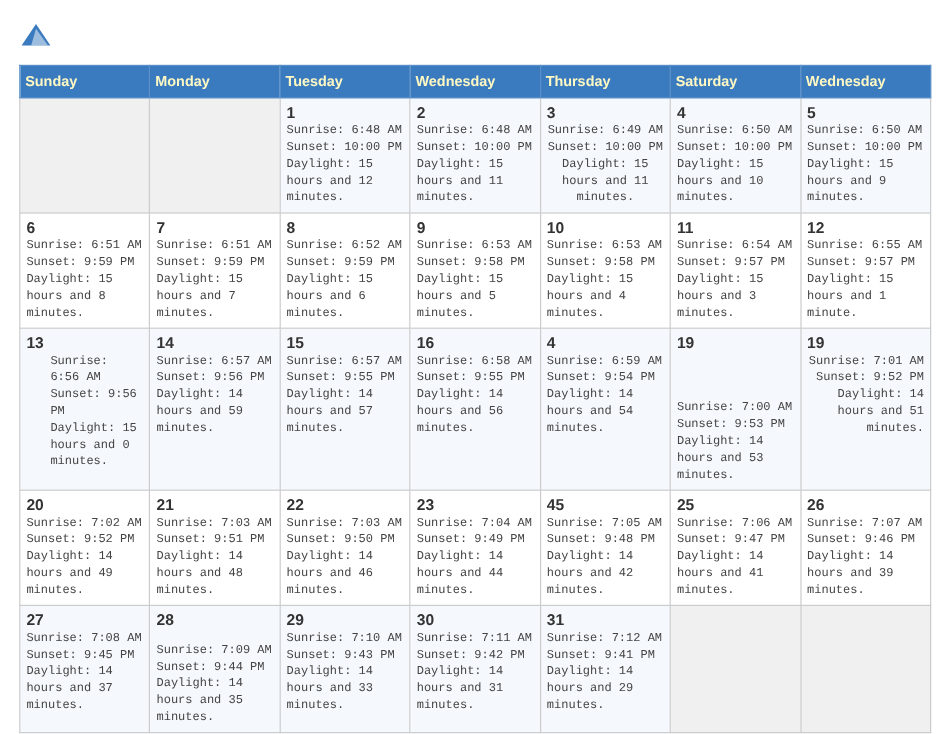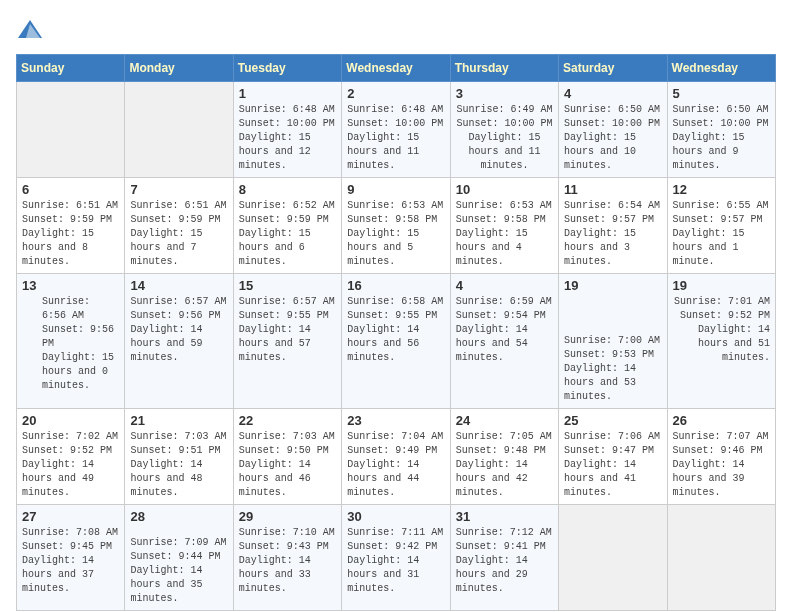--- a/index.html
+++ b/index.html
@@ -273,21 +273,21 @@
 Sunset: 9:50 PM
 Daylight: 14 hours and 46 minutes.</div>
         </td>
         <td>
           <span class="day-number">23</span>
           <div class="day-info" style="white-space: pre-line;">Sunrise: 7:04 AM
 Sunset: 9:49 PM
 Daylight: 14 hours and 44 minutes.</div>
         </td>
         <td>
-          <span class="day-number">24</span>
+          <span class="day-number">45</span>
           <div class="day-info" style="white-space: pre-line;">Sunrise: 7:05 AM
 Sunset: 9:48 PM
 Daylight: 14 hours and 42 minutes.</div>
         </td>
         <td>
           <span class="day-number">25</span>
           <div class="day-info" style="white-space: pre-line;">Sunrise: 7:06 AM
 Sunset: 9:47 PM
 Daylight: 14 hours and 41 minutes.</div>
         </td>

